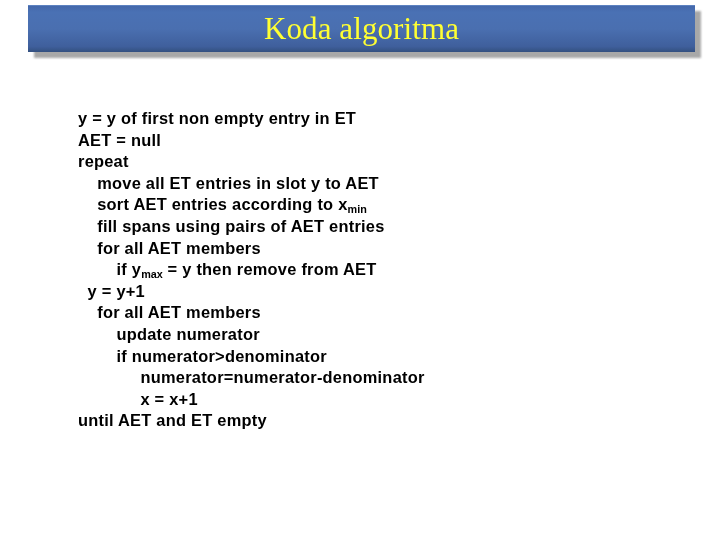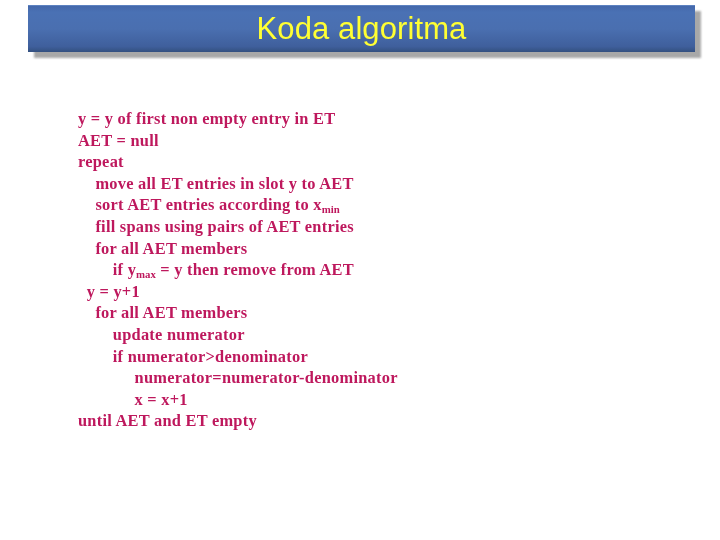--- a/index.html
+++ b/index.html
@@ -46,39 +46,39 @@
         #3f5f9c 88%,
         #33507f 100%);
     border-top: 1px solid #5d82c0;
     box-sizing: border-box;
     display: flex;
     align-items: center;
     justify-content: center;
   }
   #title-banner .banner-title {
     color: #ffff33;
-    font-family: Liberation Sans, sans-serif;
+    font-family: Liberation Serif, serif;
     font-size: 31px;
     font-weight: 400;
     line-height: 1;
     letter-spacing: 0.1px;
     white-space: nowrap;
     position: relative;
     top: -1px;
   }
 
   
   #code-block {
     position: absolute;
     left: 78px;
     top: 108px;
-    font-family: Liberation Serif, serif;
+    font-family: Liberation Sans, sans-serif;
     font-size: 16.4px;
     font-weight: bold;
-    color: #be185d;
+    color: #000000;
     line-height: 21.6px;
     white-space: pre;
     letter-spacing: 0.25px;
   }
   #code-block .code-line {
     white-space: pre;
     height: 21.6px;
   }
   #code-block sub {
     font-size: 0.66em;

